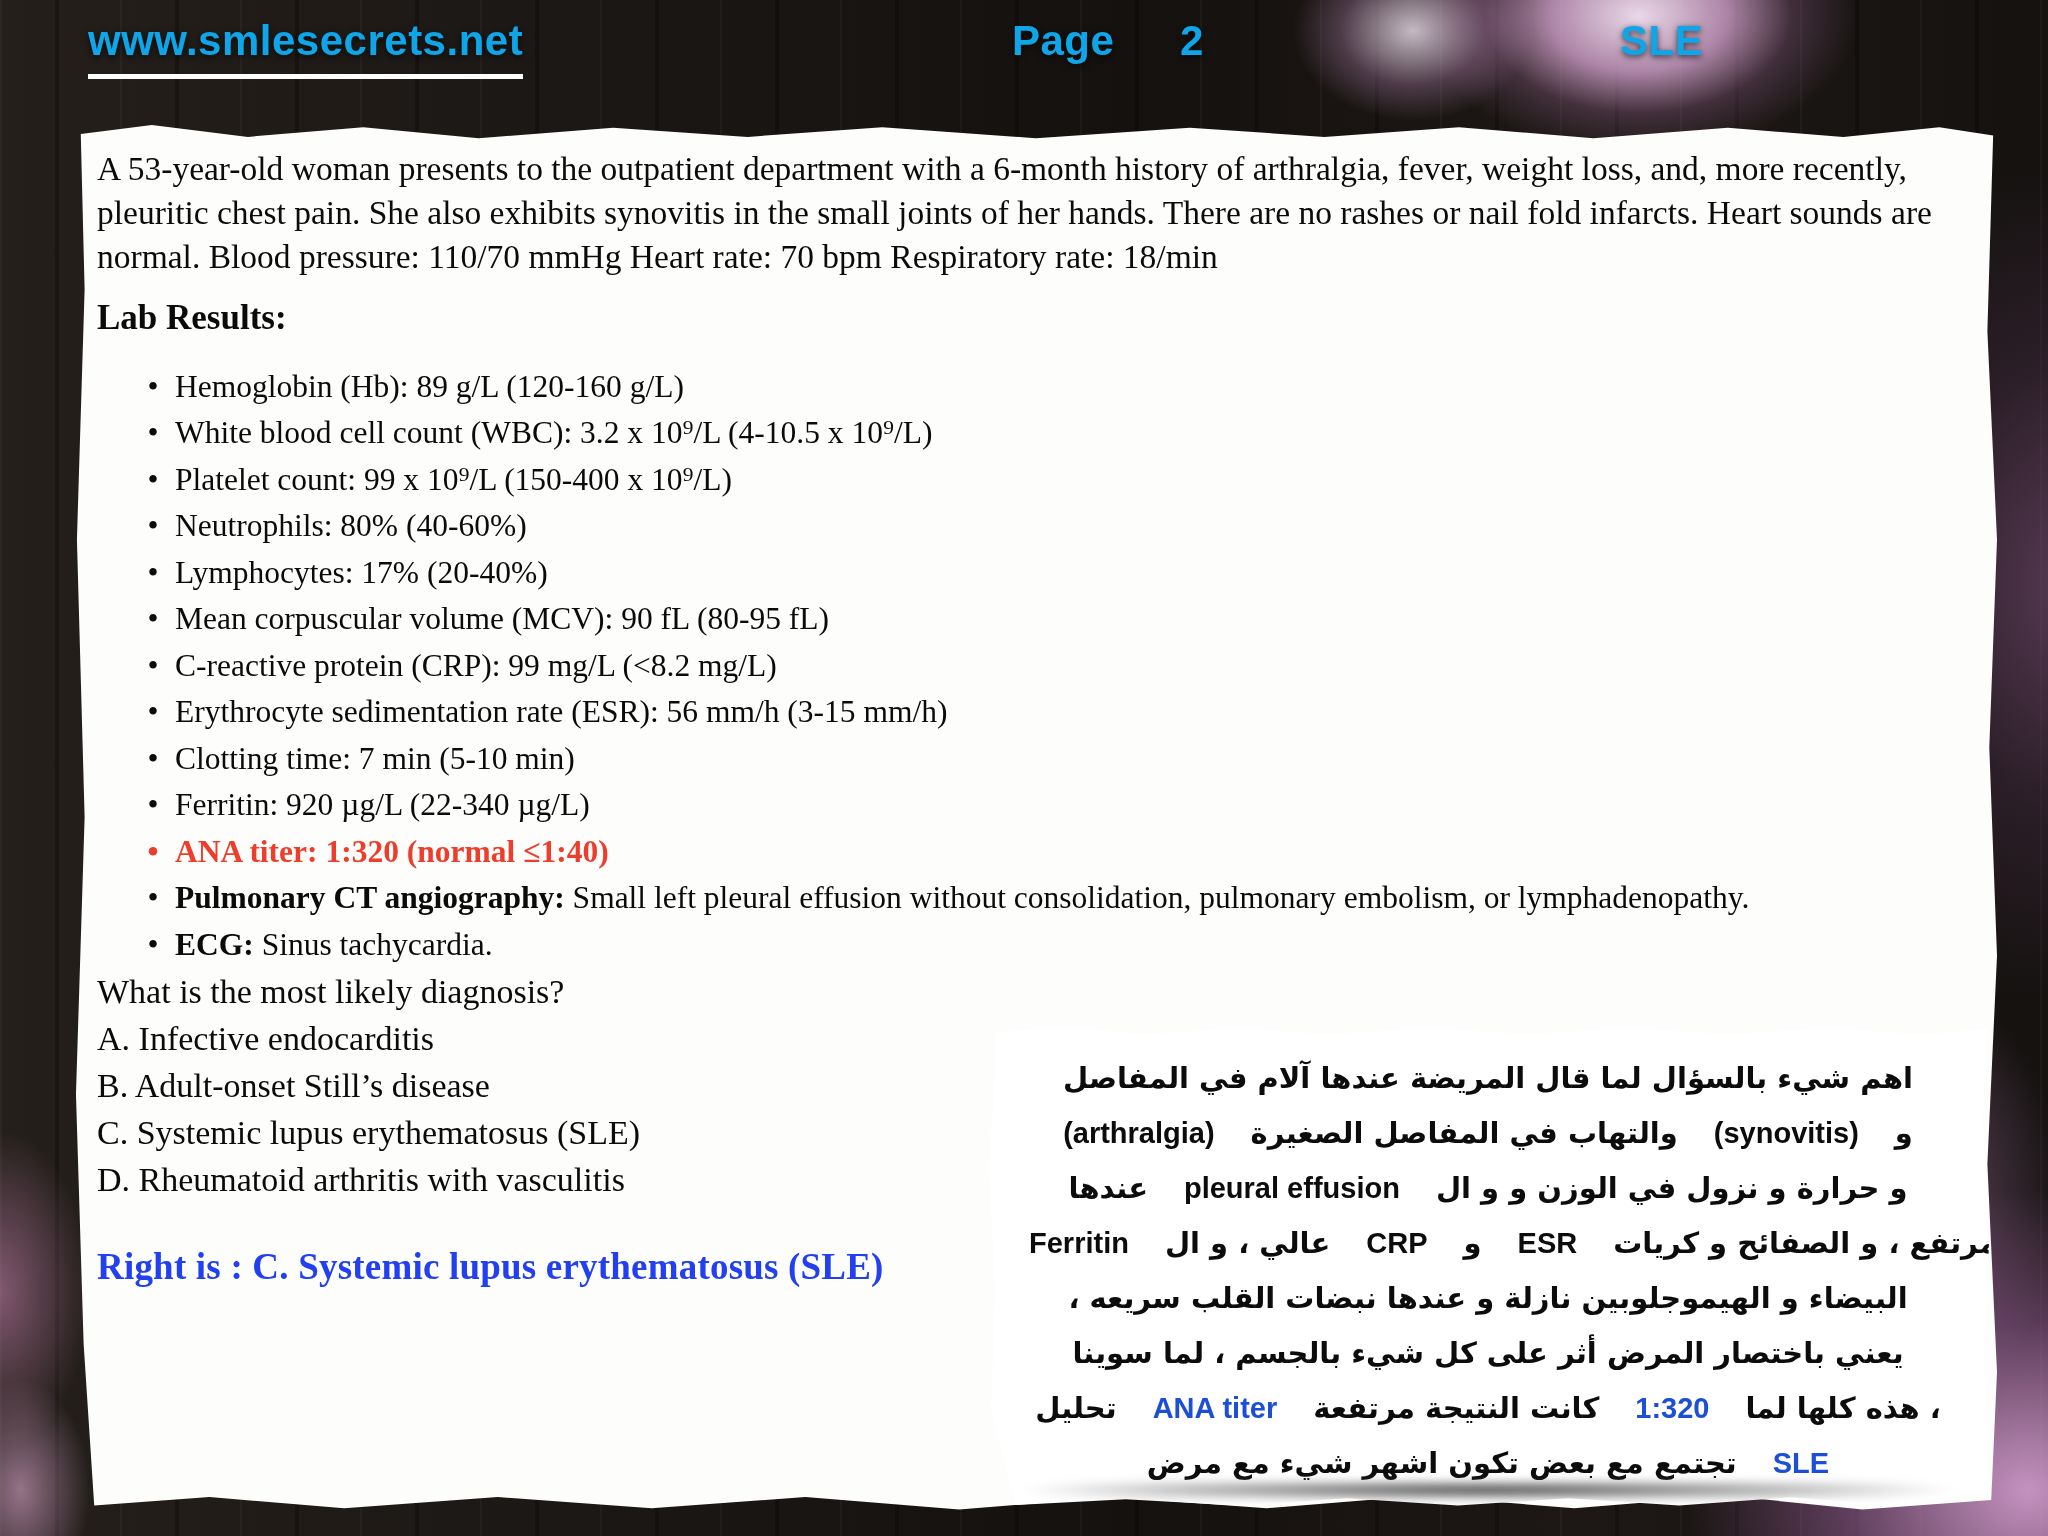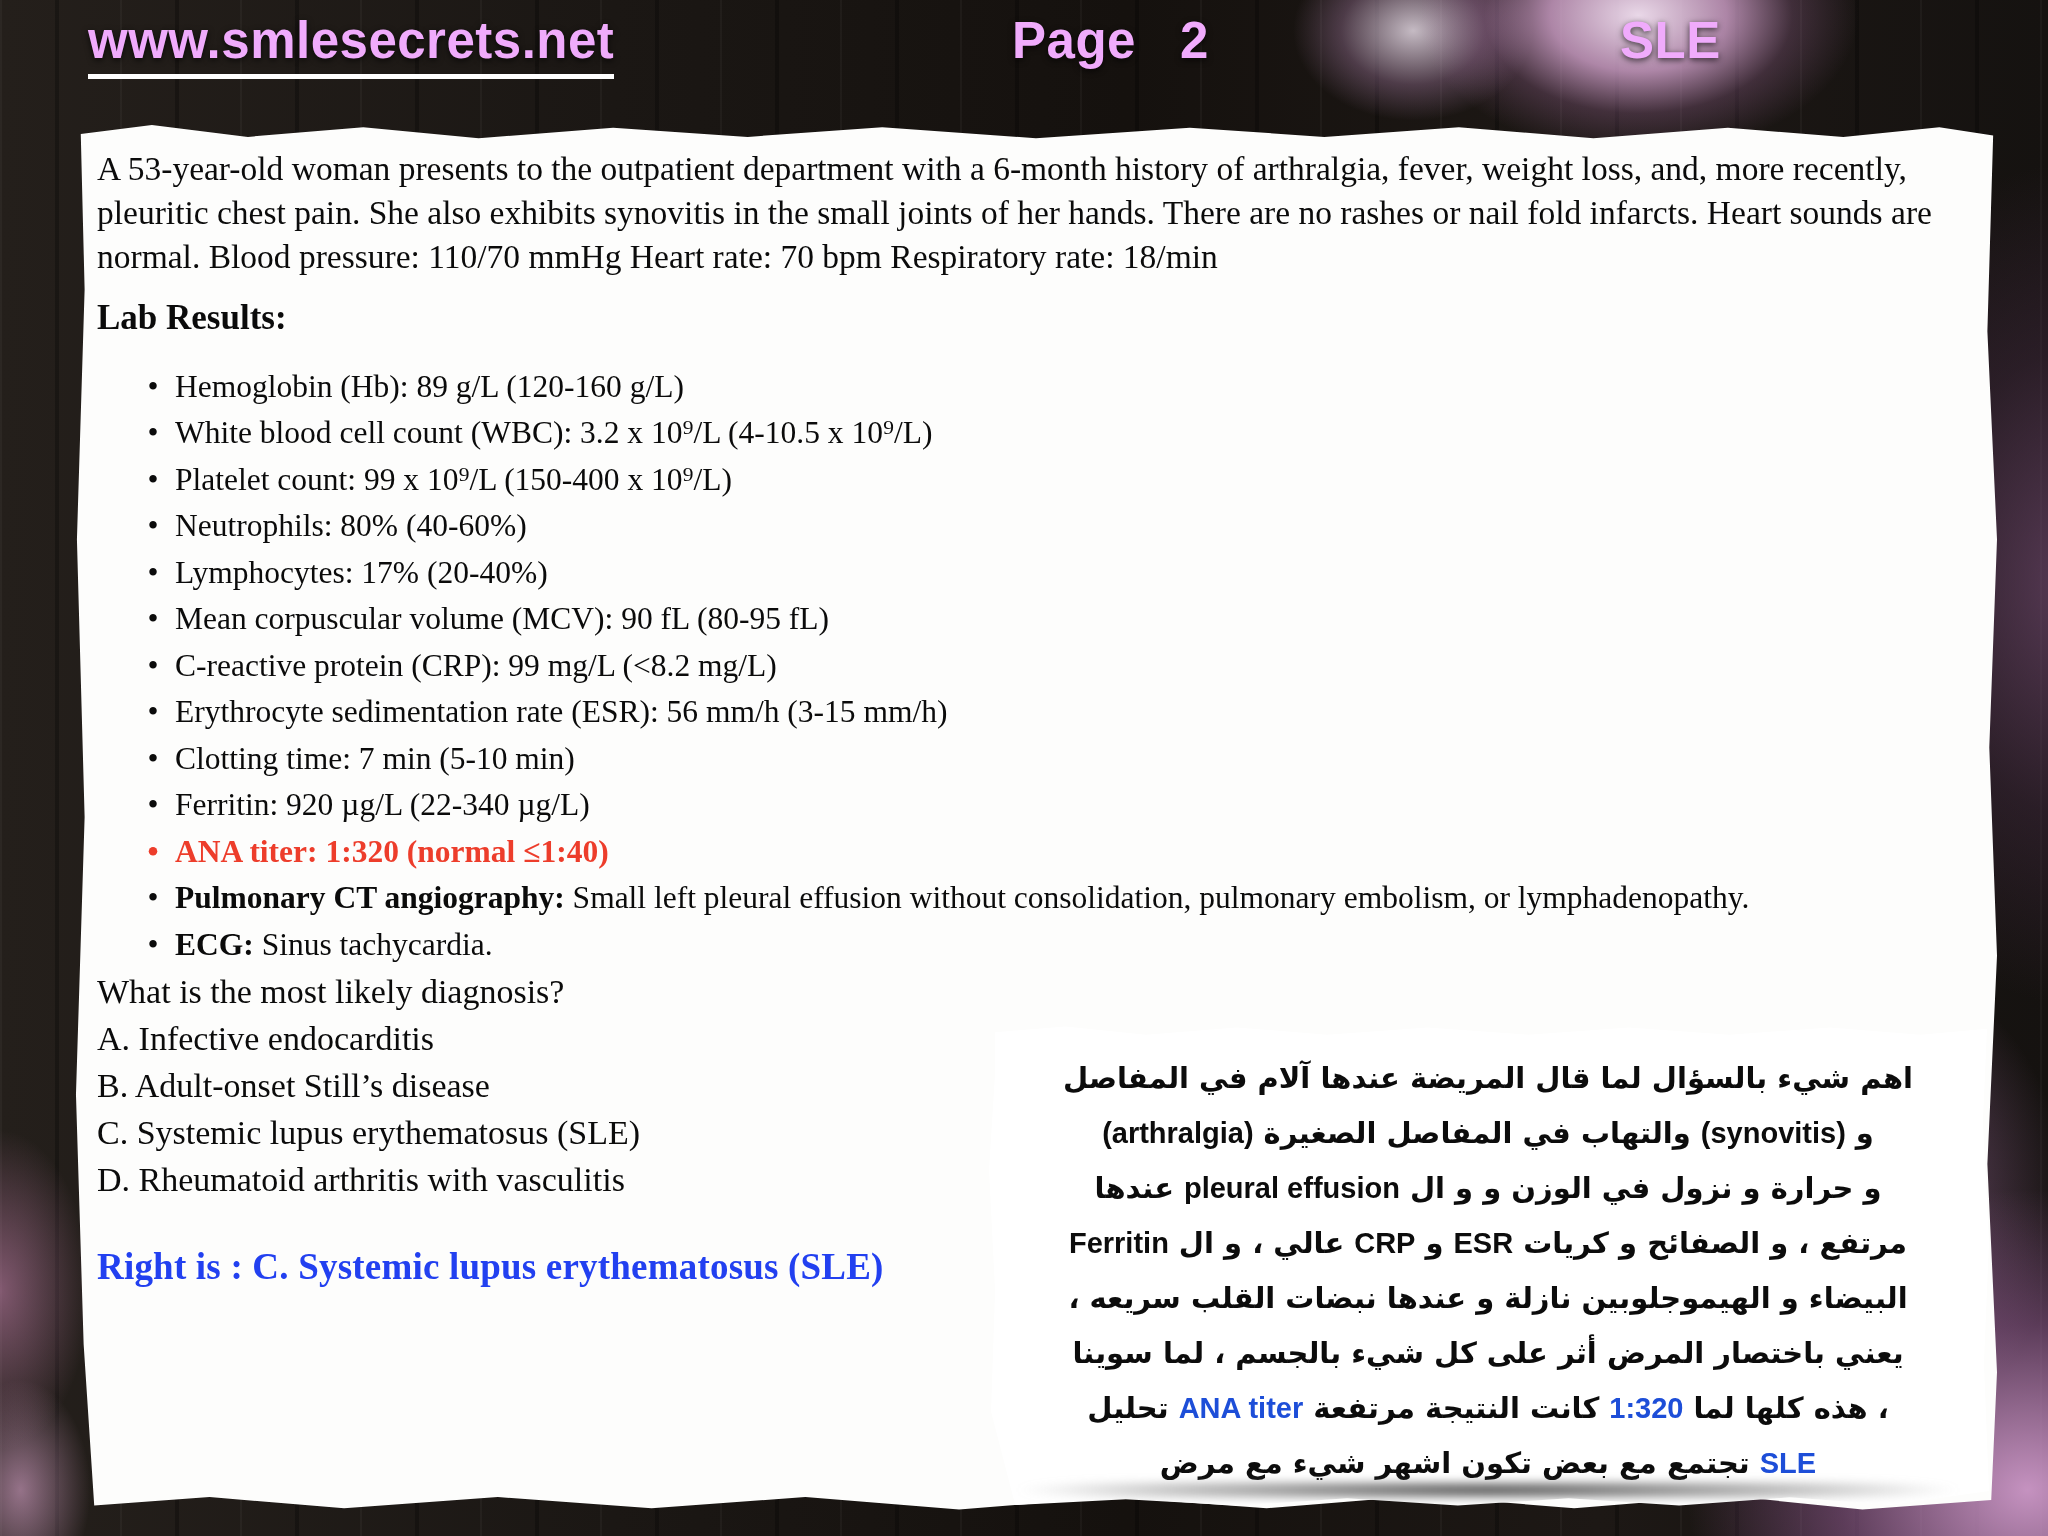--- a/index.html
+++ b/index.html
@@ -16,22 +16,22 @@
       radial-gradient(260px 420px at 101% 38%, rgba(140,90,140,.55) 0%, rgba(90,55,90,.3) 55%, transparent 100%),
       radial-gradient(340px 300px at 99% 97%, rgba(216,160,211,.9) 0%, rgba(160,100,160,.5) 55%, transparent 100%),
       radial-gradient(160px 220px at 93% 78%, rgba(190,130,190,.5) 0%, transparent 100%),
       radial-gradient(90px 160px at 0% 84%, rgba(205,135,180,.55) 0%, transparent 100%),
       radial-gradient(70px 110px at 1% 97%, rgba(225,170,210,.6) 0%, transparent 100%),
       repeating-linear-gradient(90deg, rgba(255,255,255,.035) 0 2px, rgba(0,0,0,0) 2px 55px, rgba(0,0,0,.28) 55px 59px, rgba(0,0,0,0) 59px 120px),
       linear-gradient(90deg,#241f1b 0%,#1b1714 30%,#15110e 55%,#1d1815 78%,#151210 100%);
   }
   .hdr{position:absolute;top:0;left:0;width:100%;height:92px;}
   .hdr span{
-    position:absolute;color:#f0abfc;font-family:"Liberation Sans","DejaVu Sans",sans-serif;
-    font-weight:700;font-size:51px;line-height:58px;letter-spacing:.5px;
+    position:absolute;color:#0ea5e9;font-family:"Liberation Sans","DejaVu Sans",sans-serif;
+    font-weight:700;font-size:42px;line-height:58px;letter-spacing:.5px;
     text-shadow:0 2px 6px rgba(0,0,0,.7);white-space:nowrap;
   }
   .site{left:88px;top:12px;border-bottom:5px solid #fff;padding-bottom:4px;}
   .pageword{left:1012px;top:12px;text-align:right;}
   .pagenum{left:1180px;top:12px;}
   .topic{left:1620px;top:12px;}
 
   .paper{
     position:absolute;left:75px;top:123px;width:1922px;height:1388px;
     background:#fdfdfc;color:#0b0b0b;
@@ -53,21 +53,21 @@
     background:#ffffff;box-sizing:border-box;
     padding:26px 26px 0 26px;
     box-shadow:-10px 10px 22px rgba(0,0,0,.35);
     clip-path:polygon(1% 1.5%,8% 0.3%,16% 2%,25% 0.5%,34% 2%,44% 0.5%,54% 2%,64% 0.5%,74% 2%,84% 0.5%,93% 2%,99.6% 0.8%,99.2% 20%,99.8% 45%,99.3% 70%,99.8% 96.5%,90% 99.4%,80% 97.8%,69% 99.5%,58% 98%,47% 99.5%,36% 98%,25% 99.5%,14% 98.2%,3% 99.4%,0.6% 80%,1% 55%,0.4% 30%,1% 10%);
   }
   .ar-line{
     direction:ltr;text-align:center;white-space:nowrap;
     font-family:"DejaVu Sans","Liberation Sans",sans-serif;
     font-weight:700;font-size:29px;line-height:55px;color:#0c0c0c;
   }
-  .ar-line > span{margin:0 5px;}
+  .ar-line > span{margin:0 18px;}
   .ar-line .lat{font-family:Liberation Sans, sans-serif;}
   .ar-line .red{color:#1d4ed8;}
   .ar-shadow{position:absolute;left:3%;bottom:10px;width:94%;height:16px;
     background:radial-gradient(50% 100% at 50% 50%, rgba(60,60,60,.85), rgba(120,120,120,.4) 70%, transparent 100%);
     filter:blur(4px);}
 </style>
 </head>
 <body>
 
 <div class="bg"></div>

